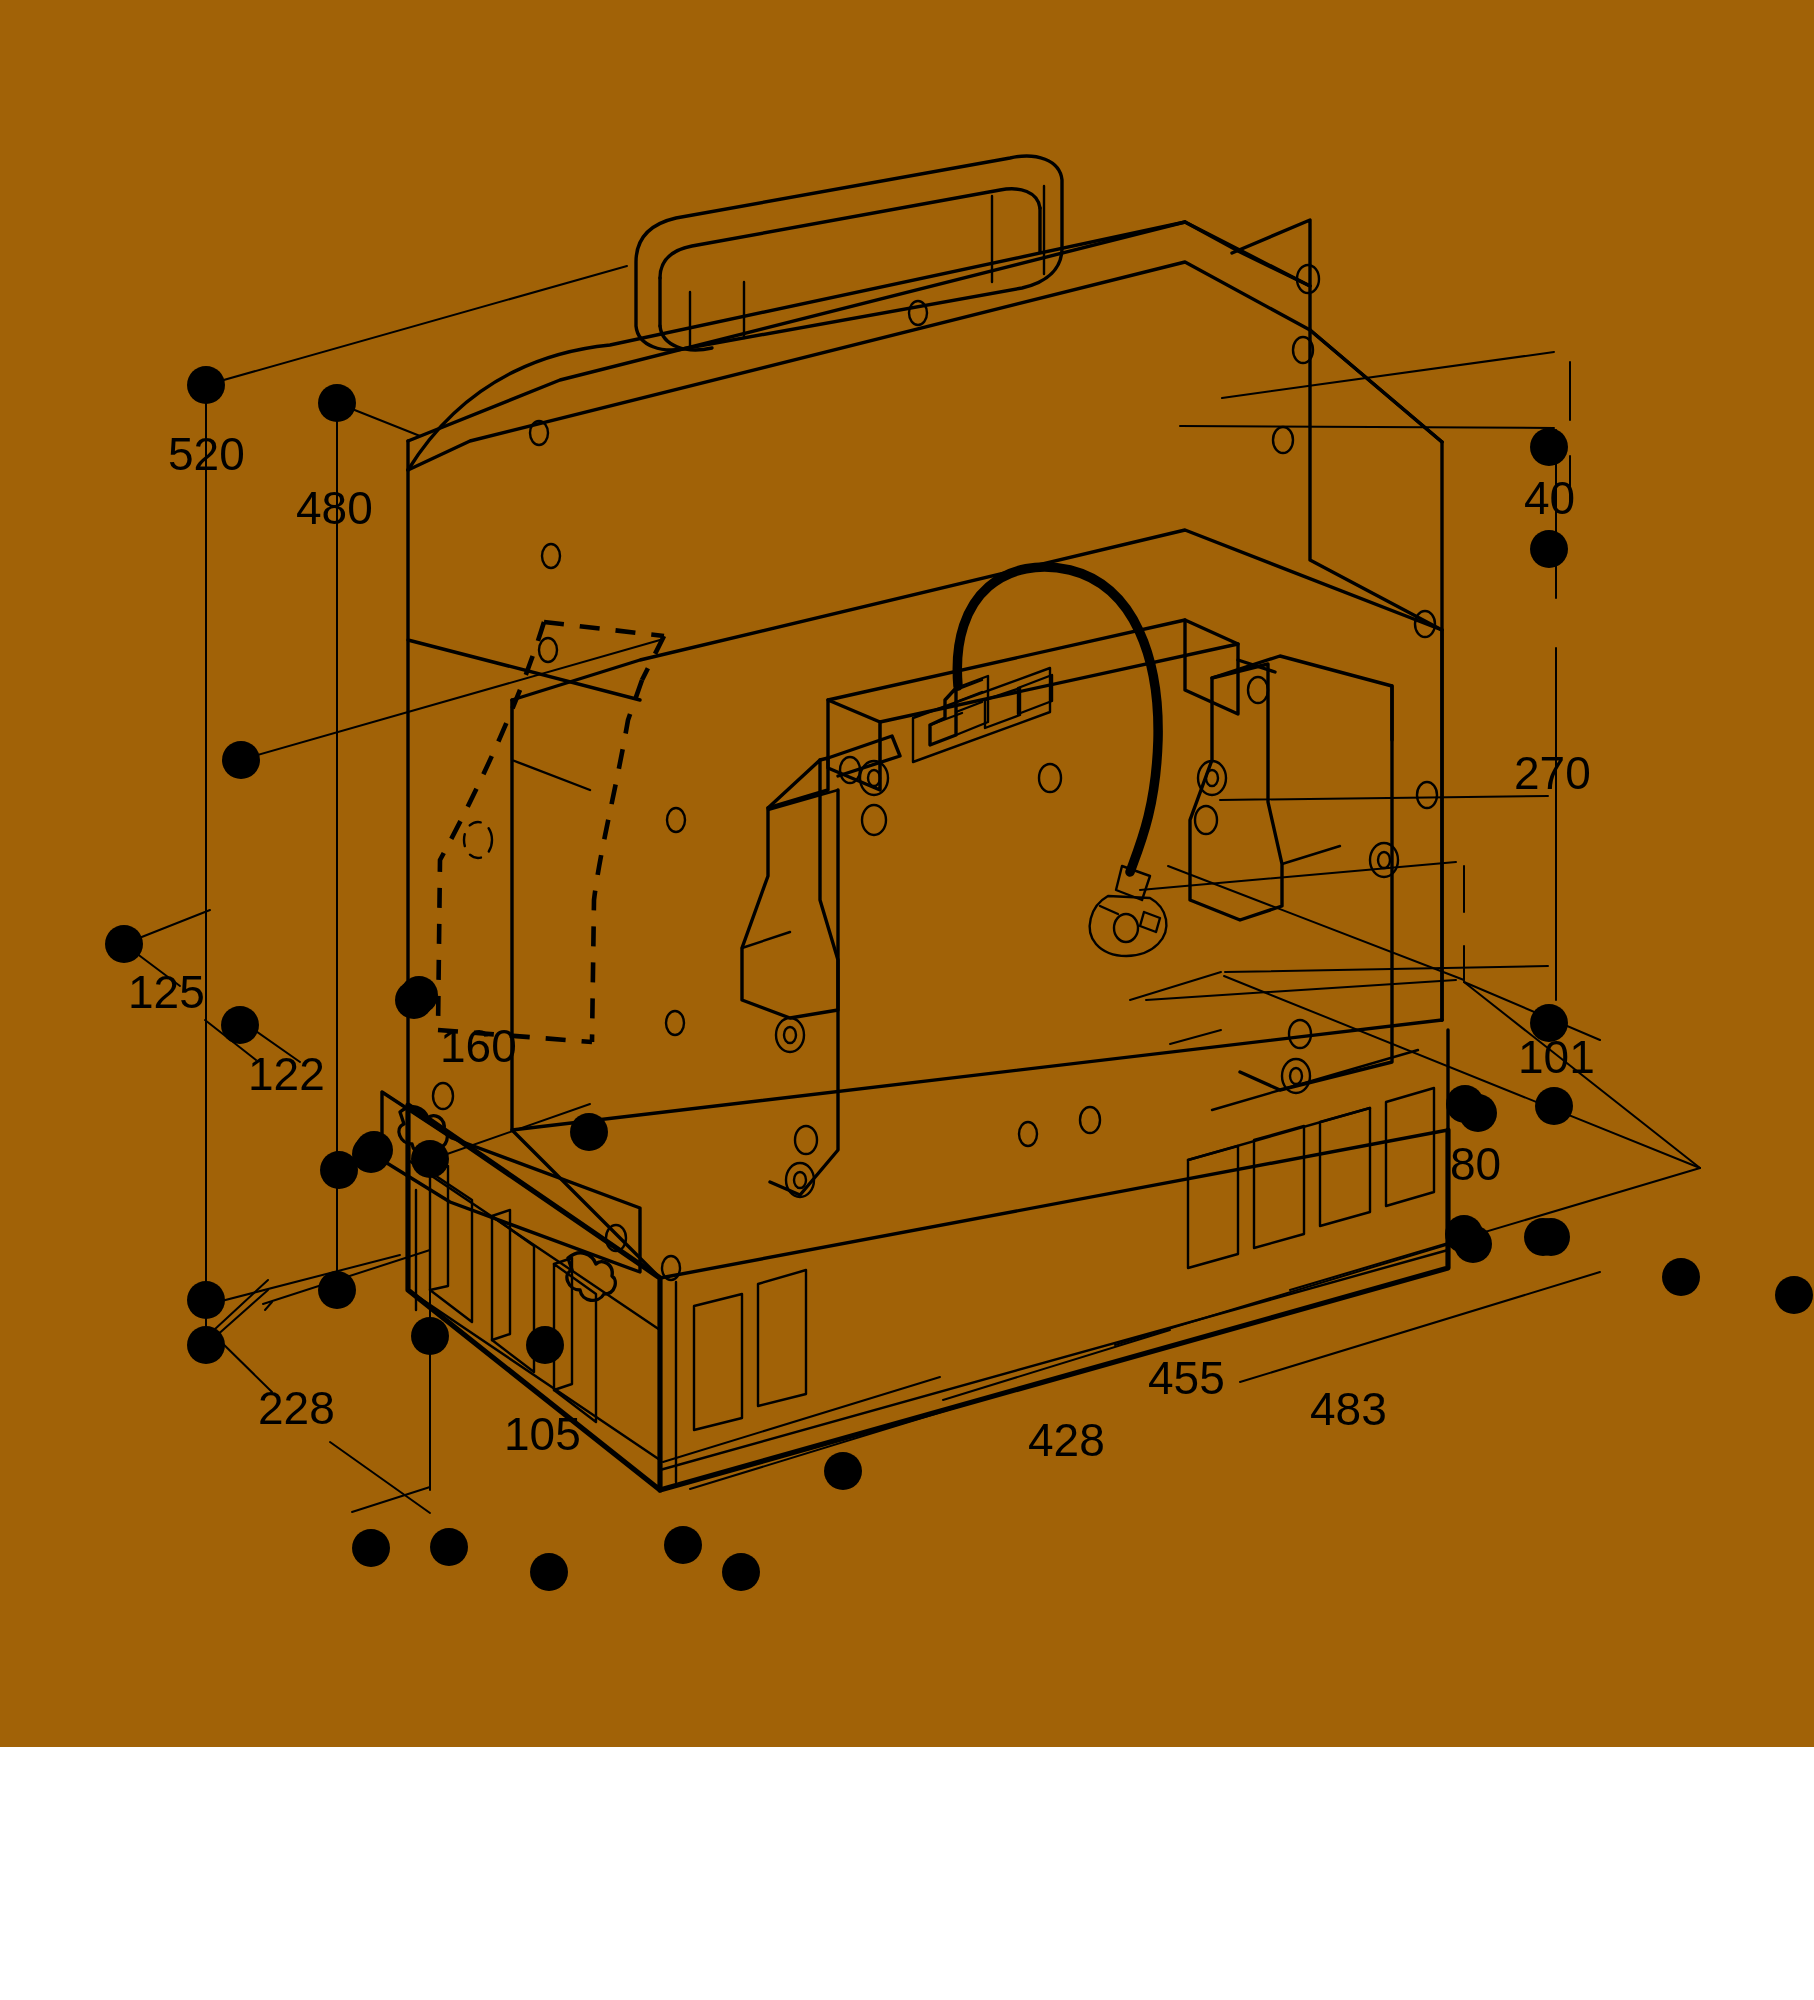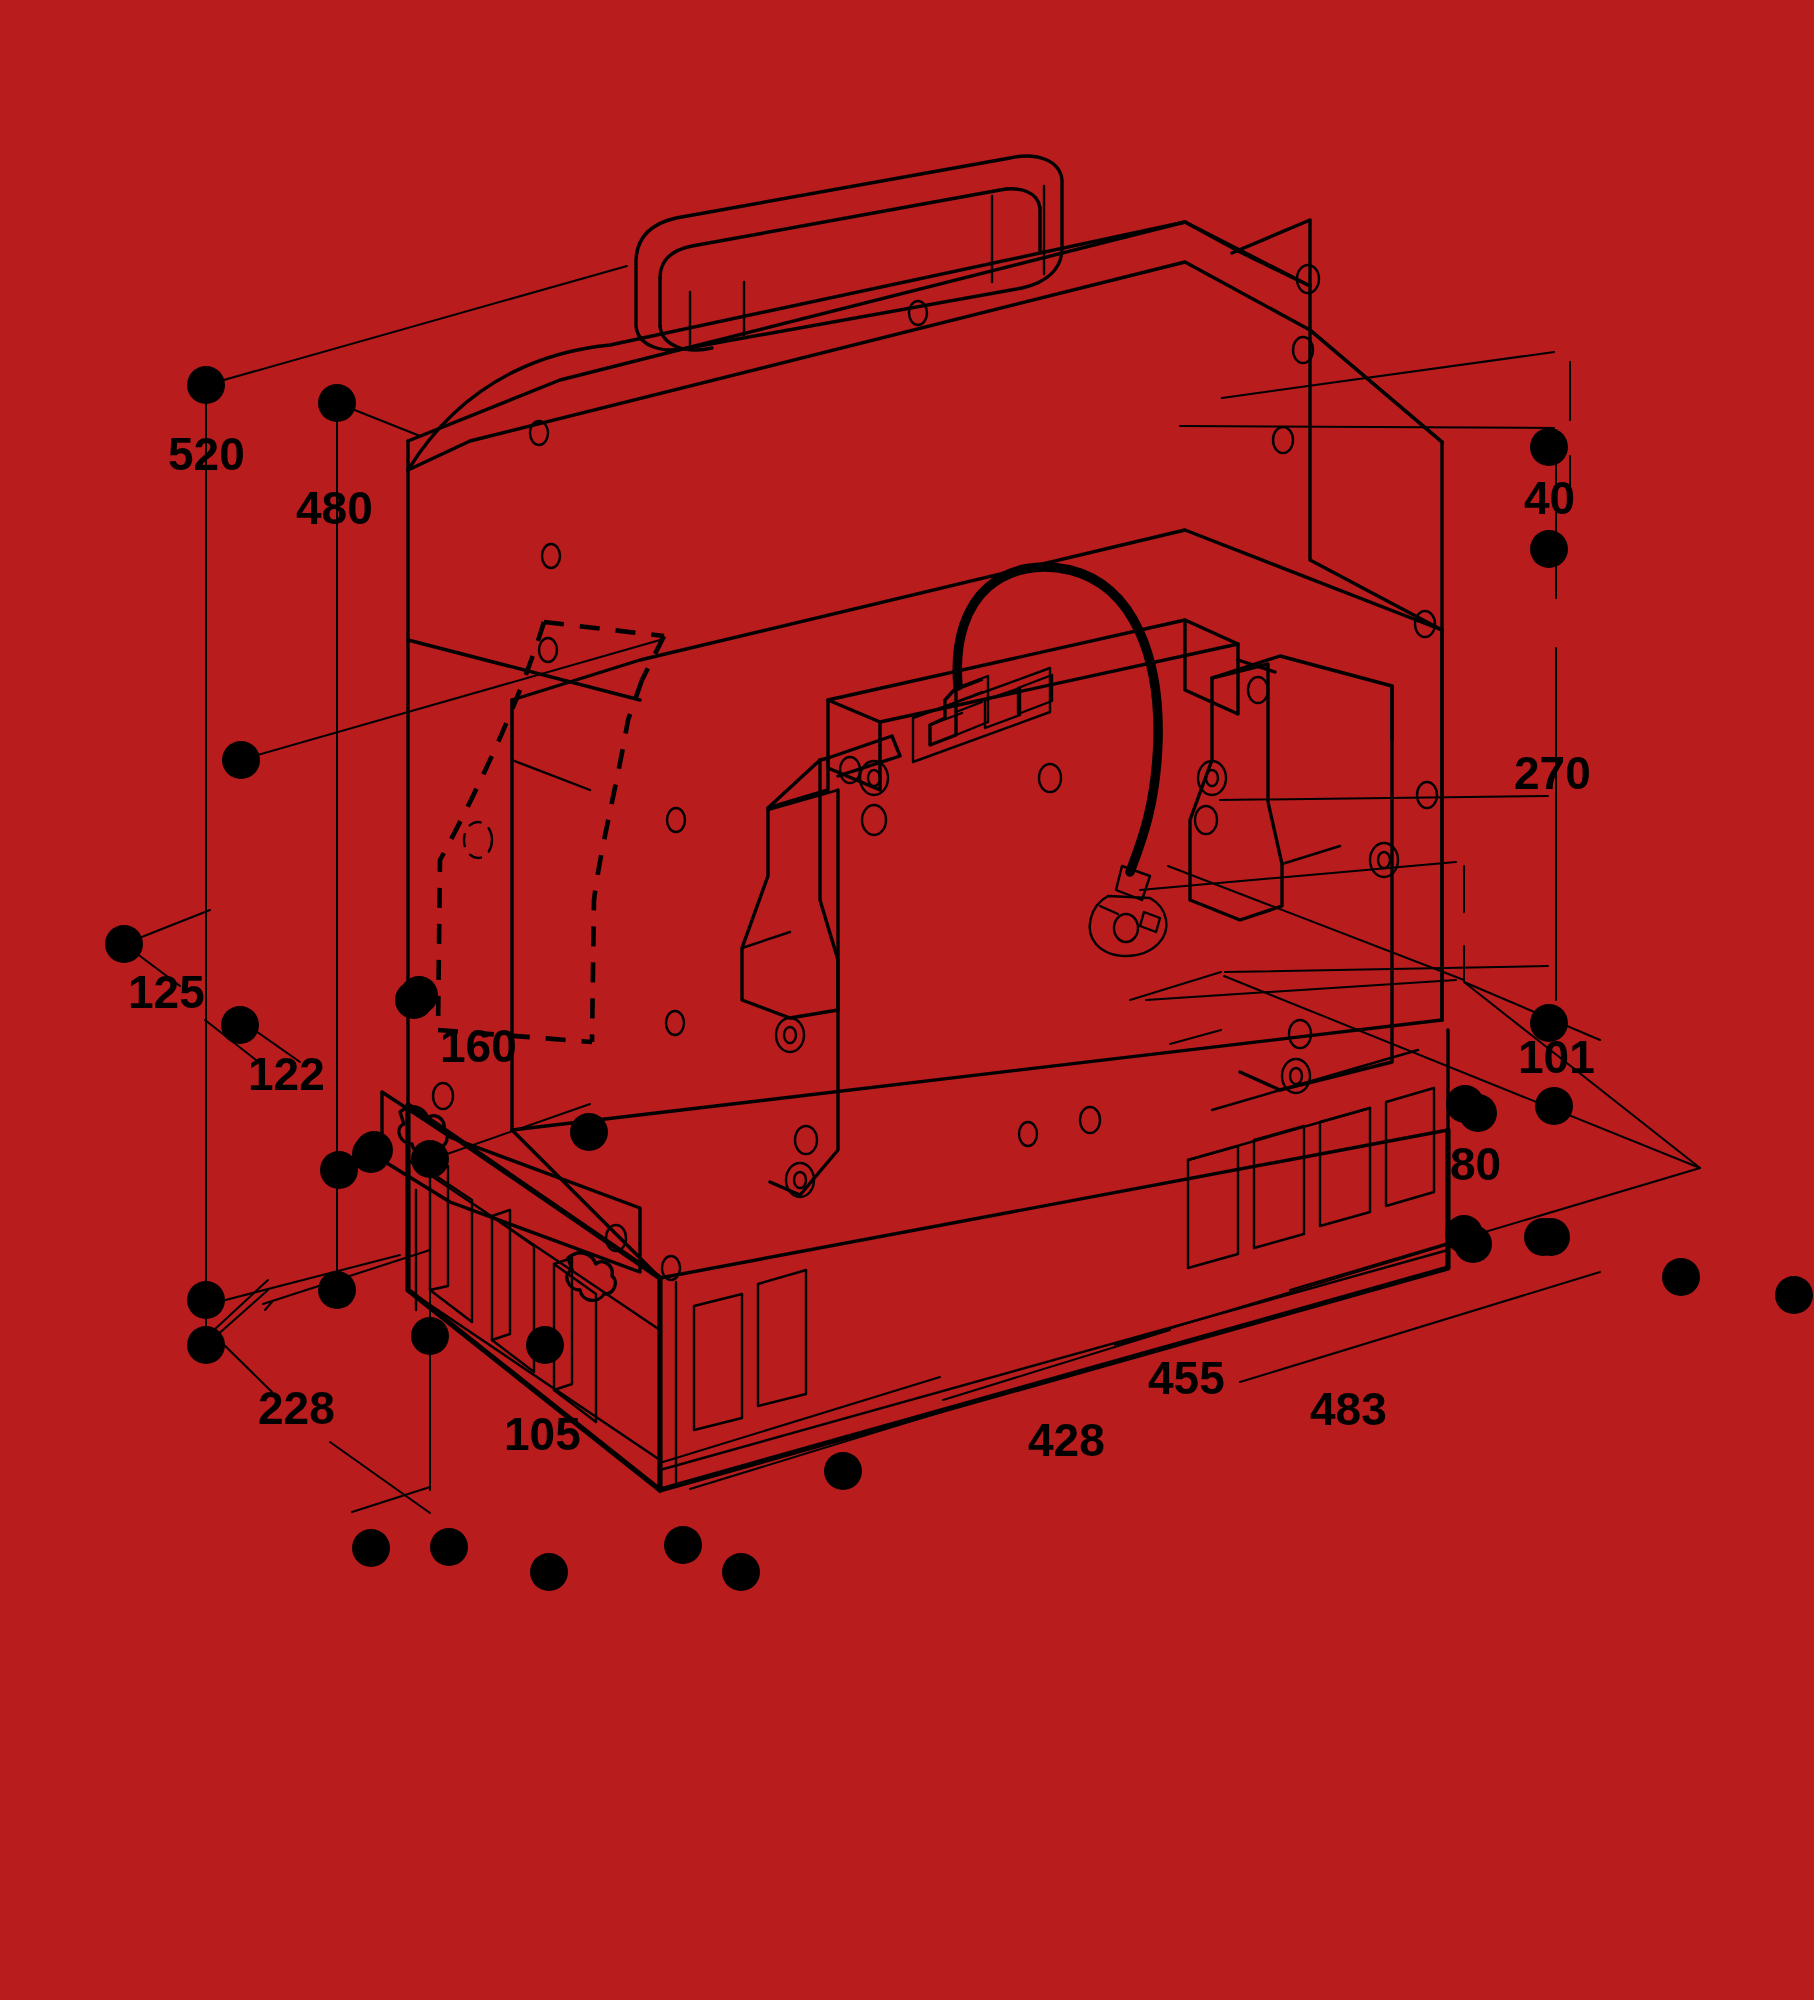--- a/index.html
+++ b/index.html
@@ -9,23 +9,22 @@
   }
   body {
     width: 1814px;
     height: 2000px;
     font-family: "Liberation Sans", sans-serif;
     overflow: hidden;
   }
   #drawing-root {
     position: relative;
     width: 1814px;
-    height: 2000px;
-    background: #b91c1c;
-    font-weight: bold;
+    height: 1747px;
+    background: #a16207;
   }
   svg.tech-drawing {
     display: block;
     width: 1814px;
     height: 2000px;
   }
   .dim-label {
     font-family: "Liberation Sans", sans-serif;
     font-size: 46px;
     fill: #000000;

